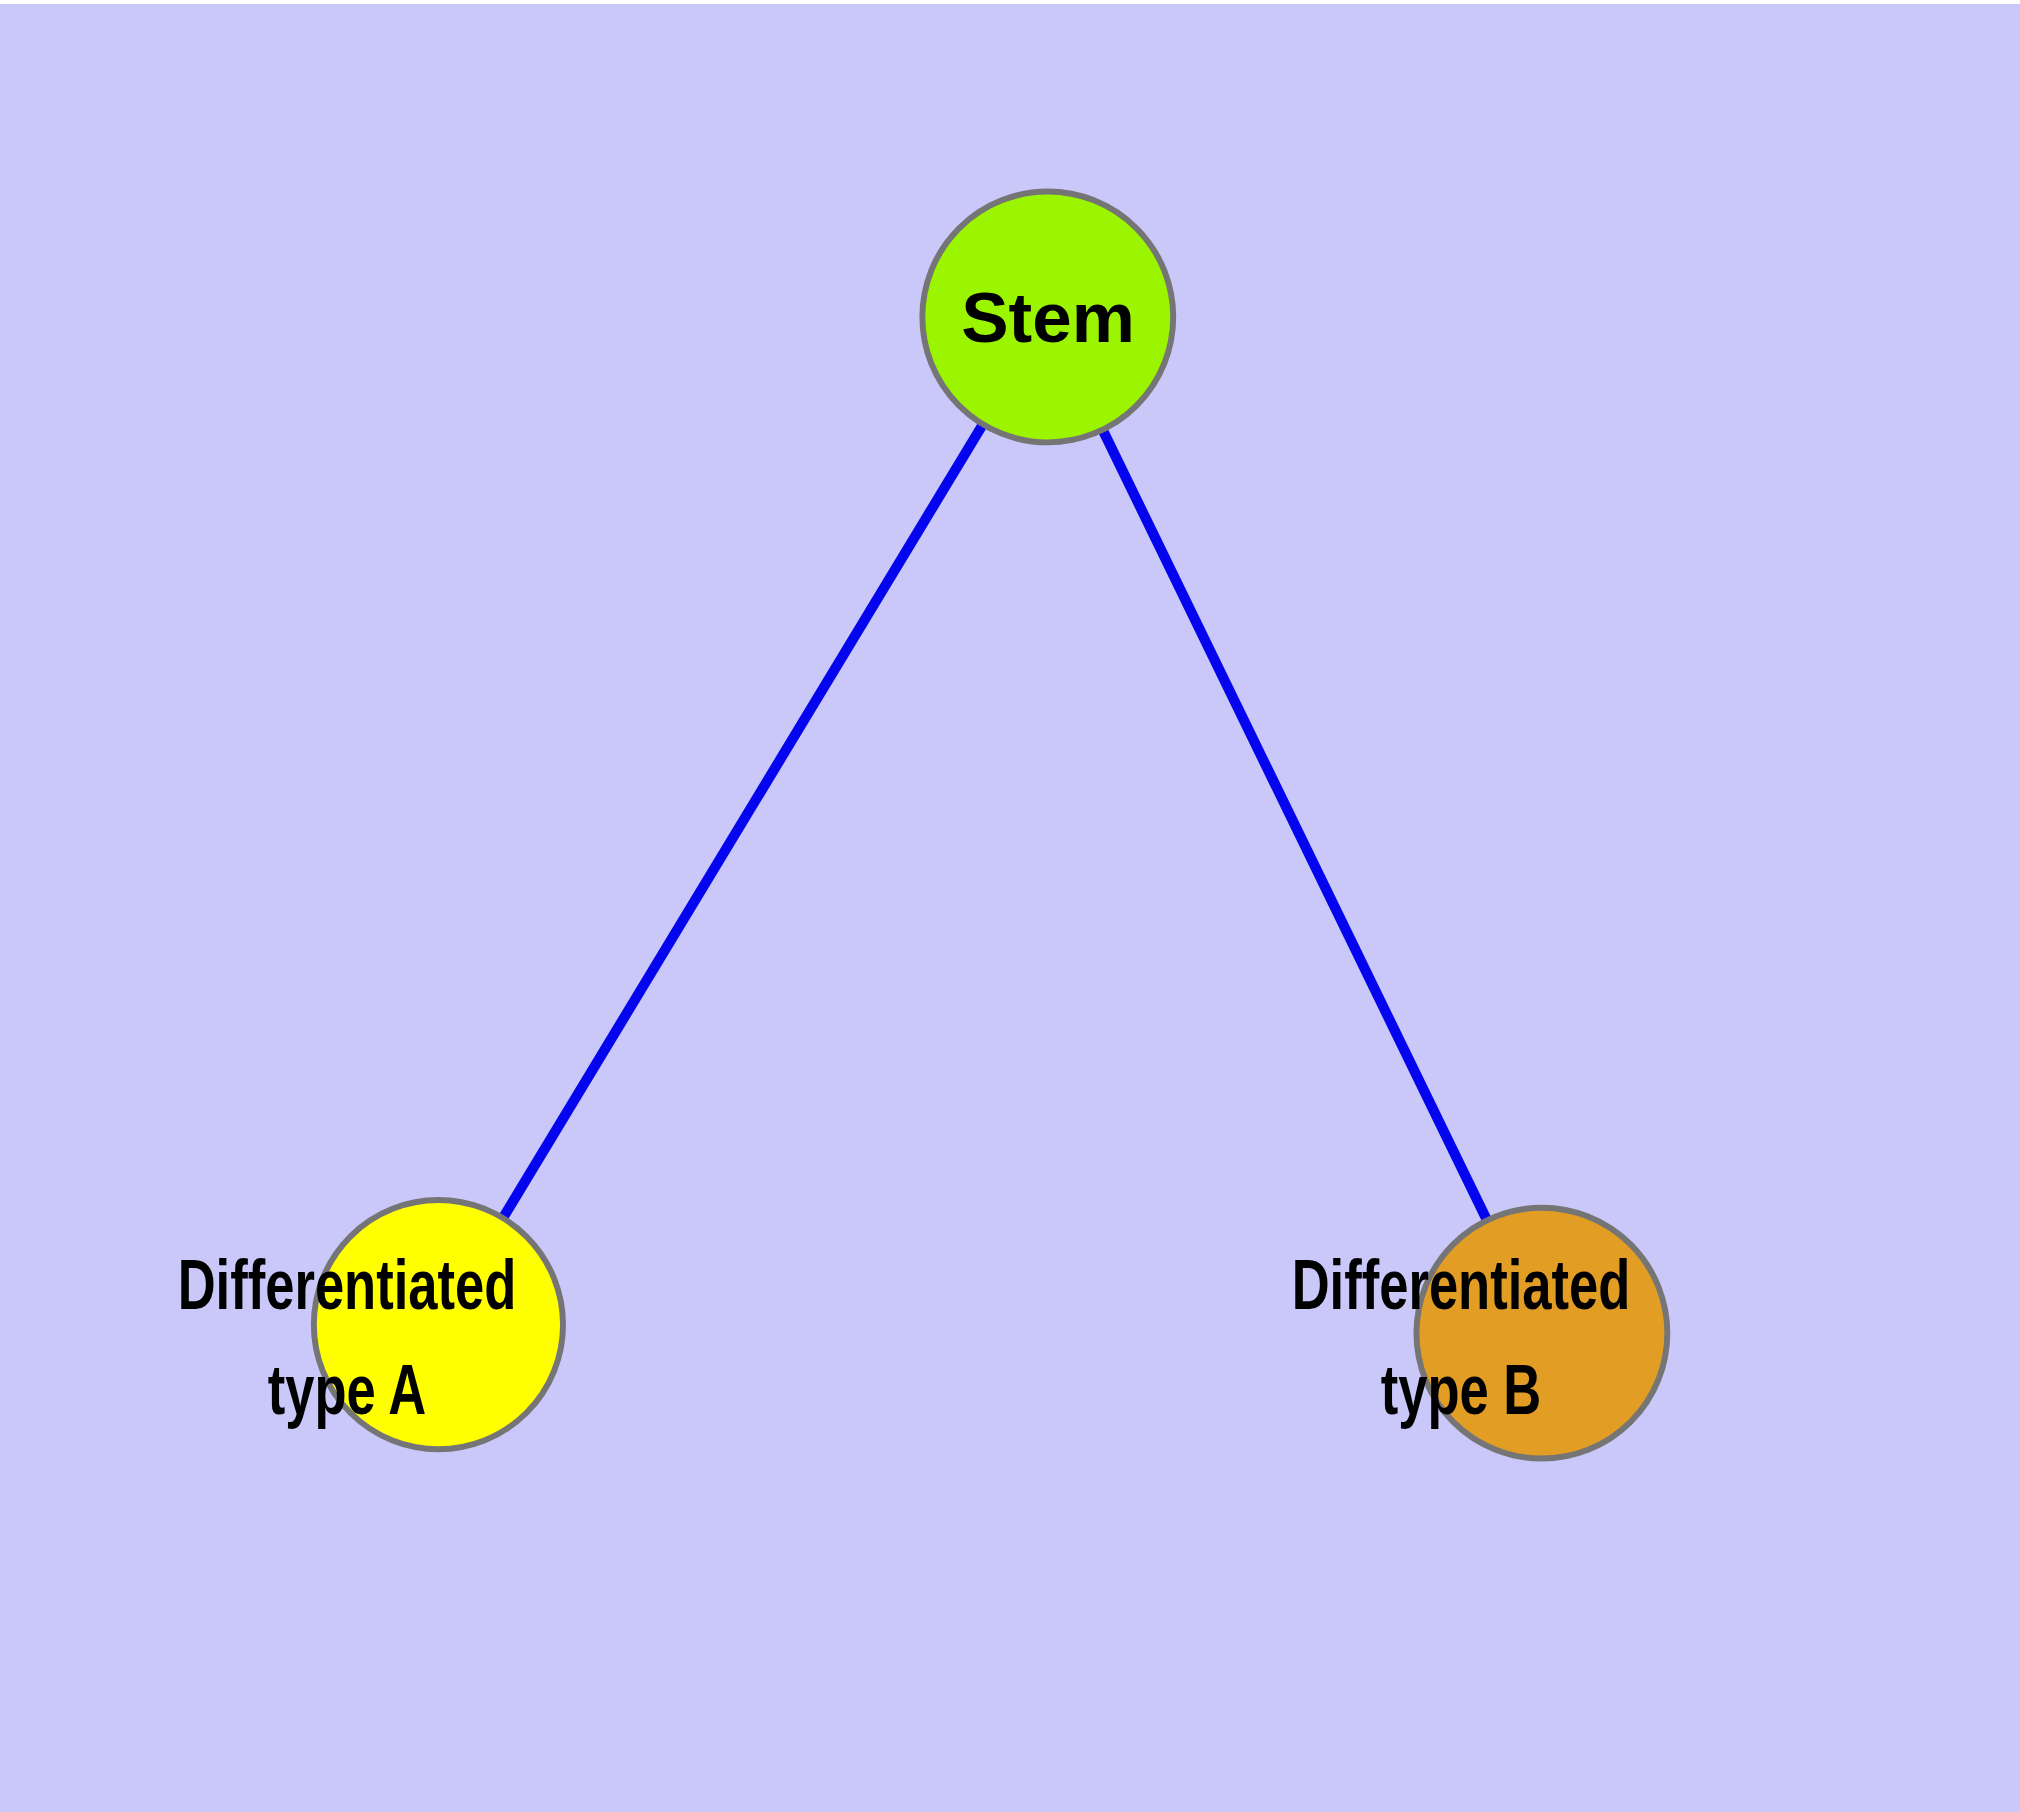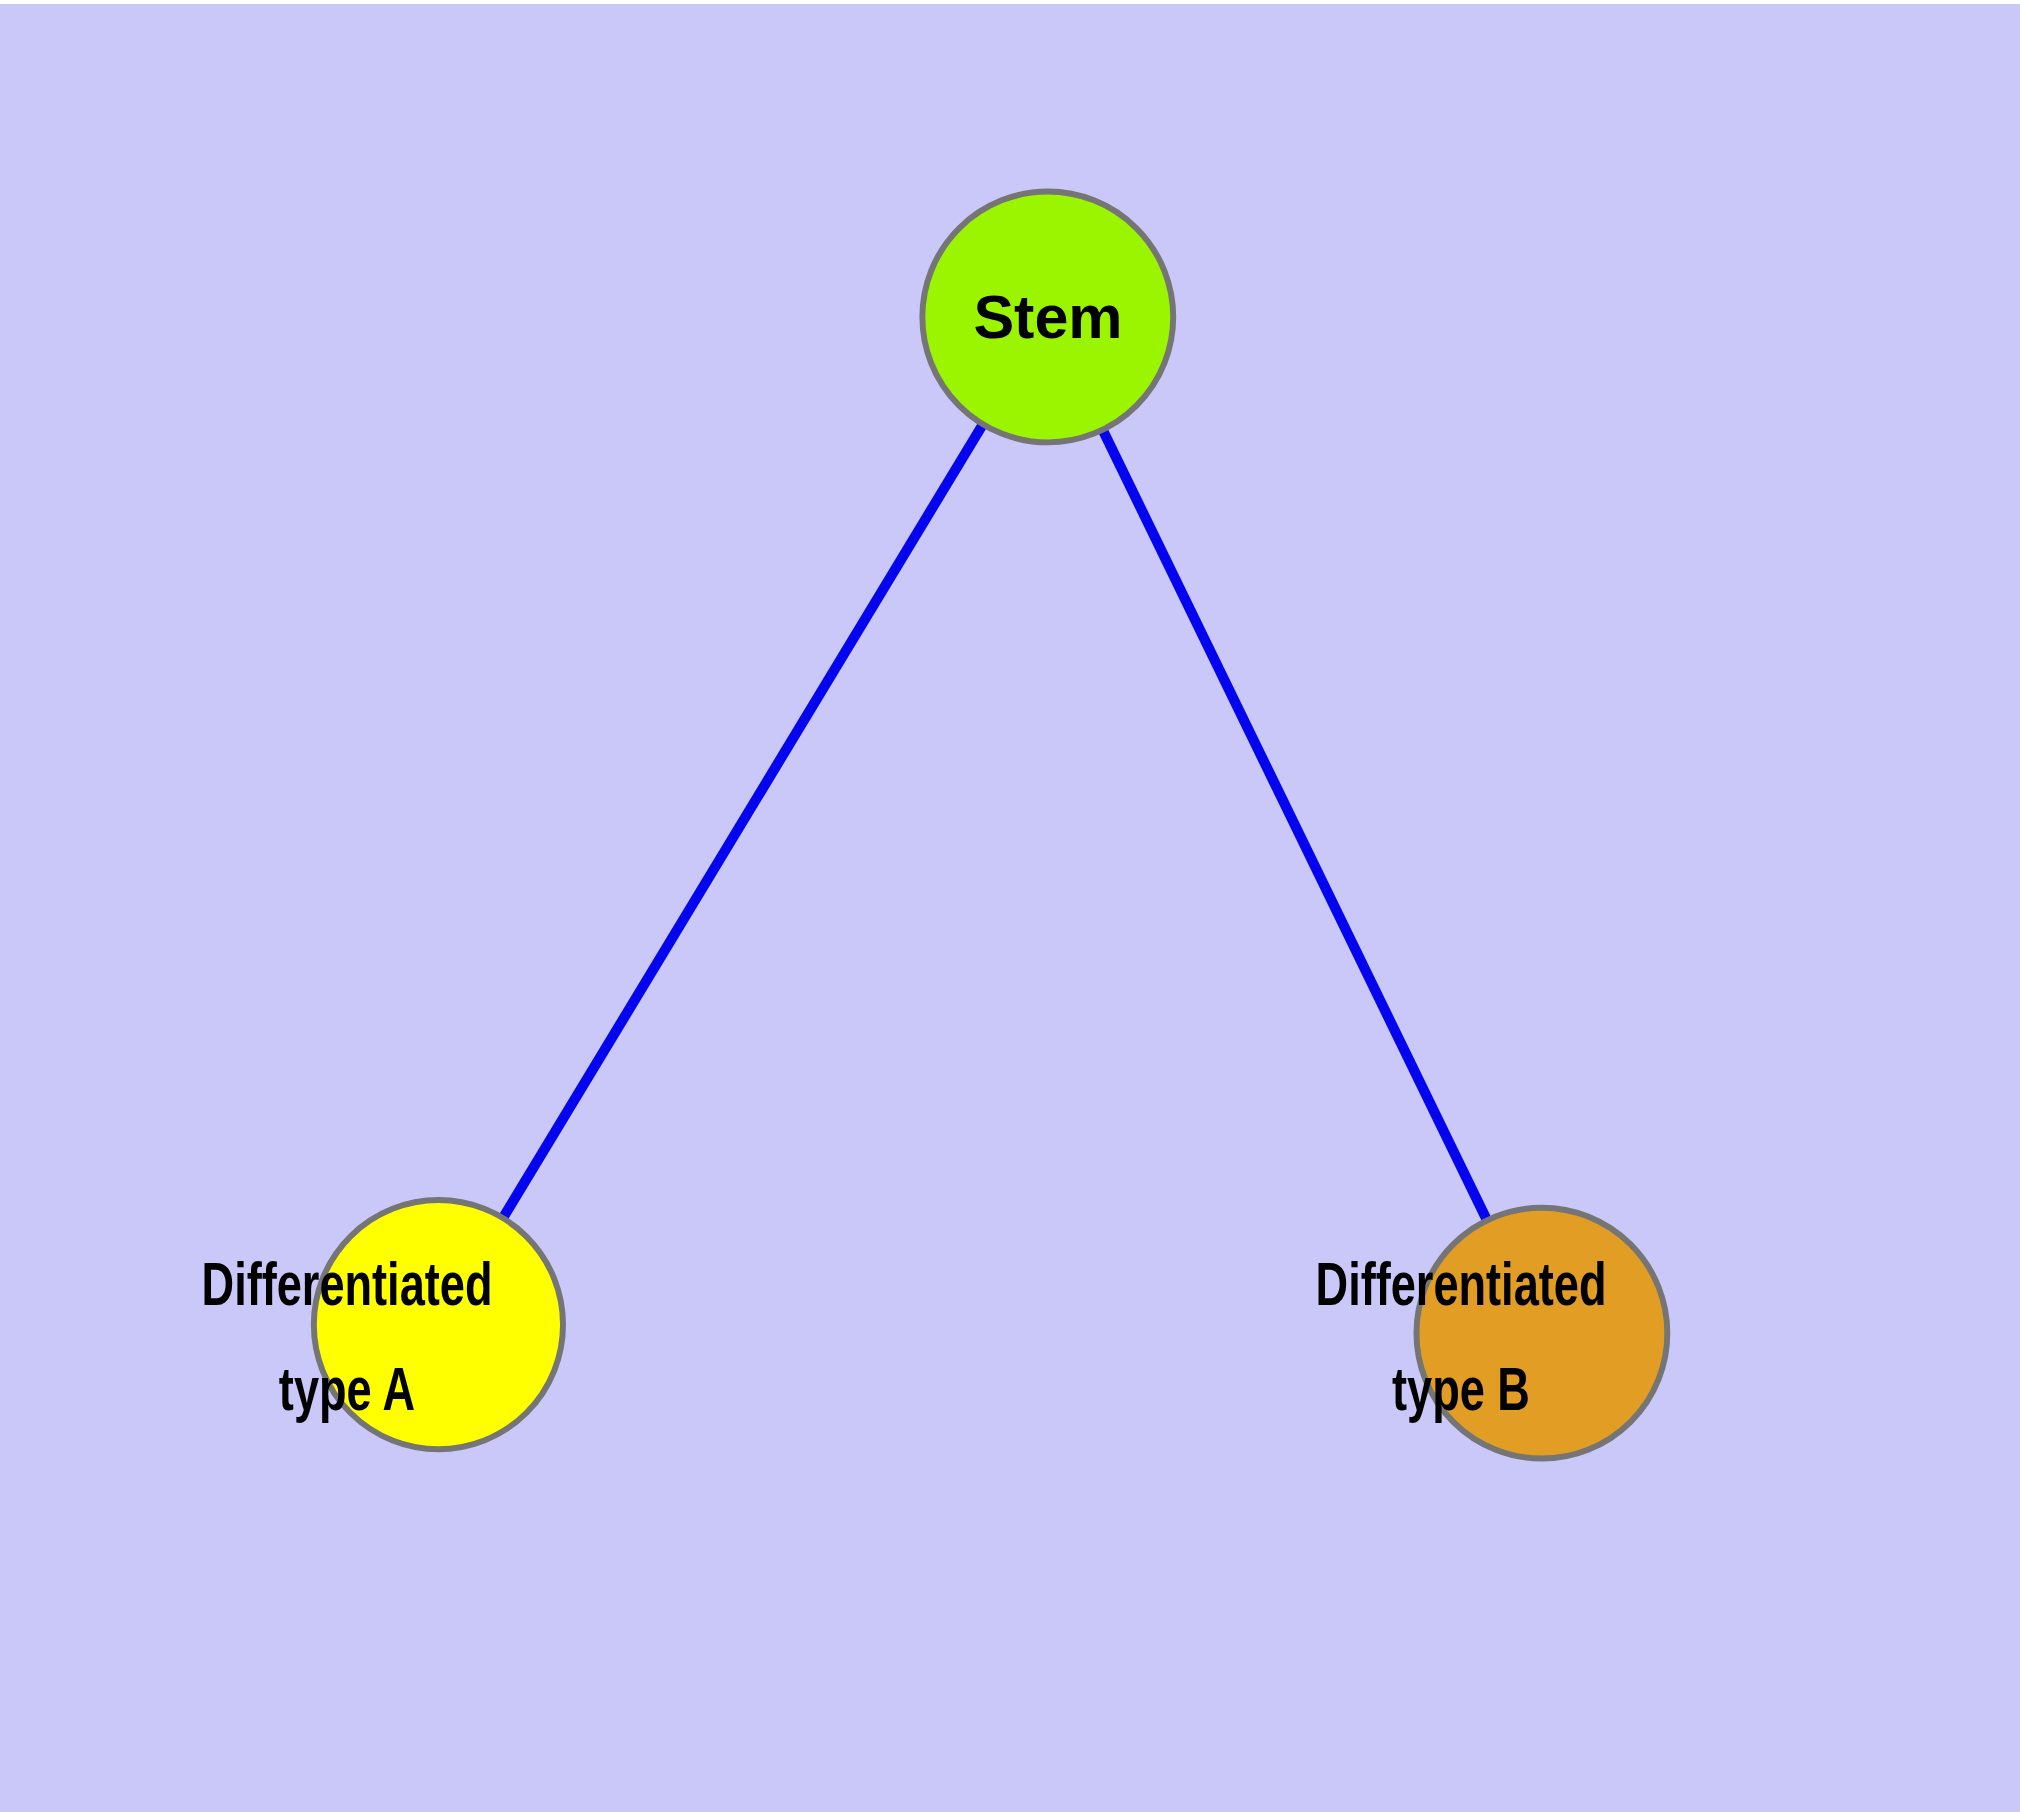--- a/index.html
+++ b/index.html
@@ -35,21 +35,21 @@
   }
   .node-circle {
     stroke: #757575;
     stroke-width: 7;
   }
   .node-label {
     position: absolute;
     transform: translate(-50%, -50%);
     color: #000000;
     font-weight: bold;
-    font-size: 61px;
+    font-size: 71px;
     line-height: 105px;
     text-align: center;
     white-space: nowrap;
   }
   .node-label .condense {
     display: inline-block;
     transform: scaleX(0.74);
     transform-origin: center center;
   }
   .label-stem { left: 1048px; top: 317px; }

